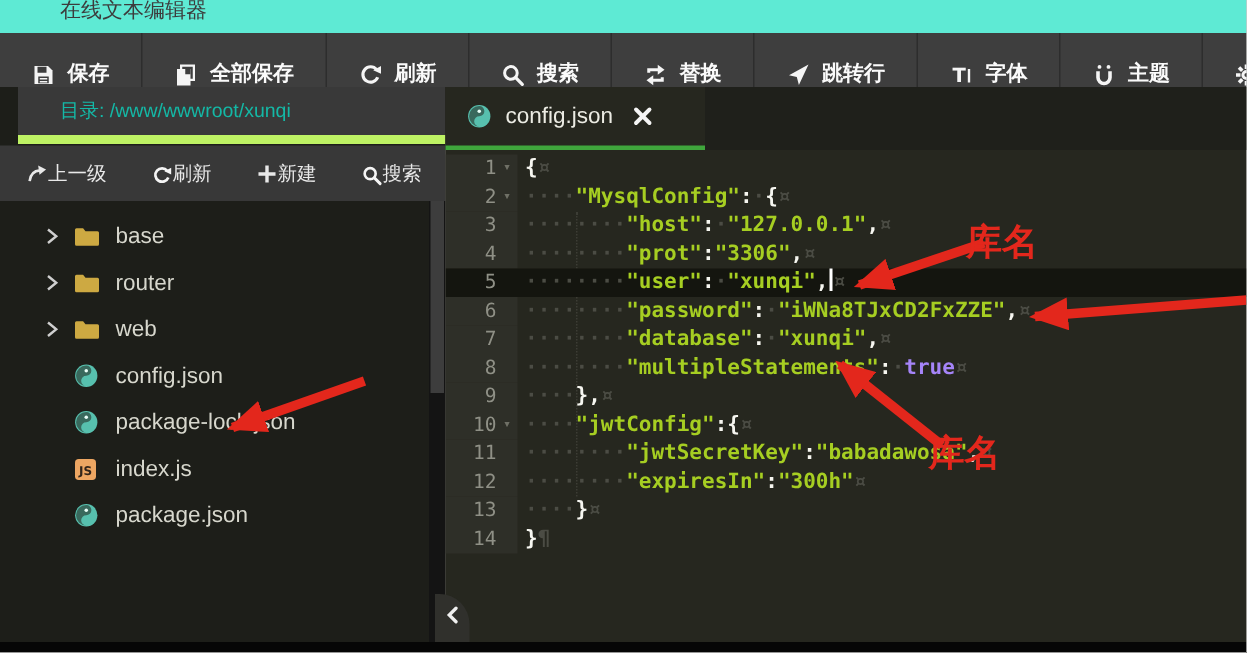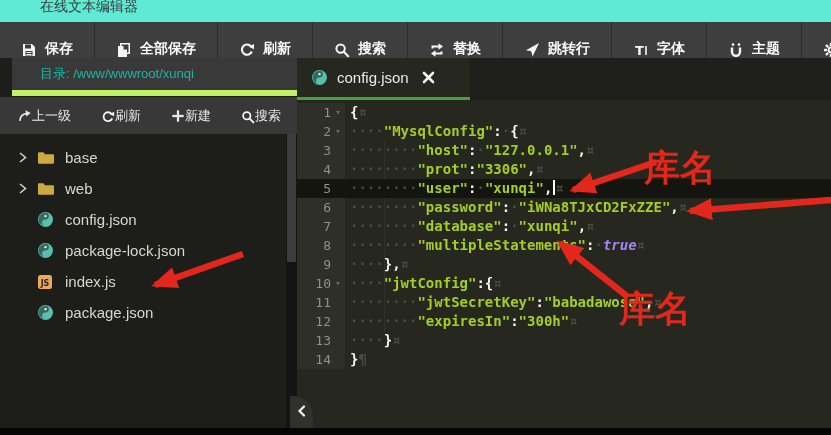--- a/index.html
+++ b/index.html
@@ -21,21 +21,21 @@
   #sidebar{position:absolute;left:0;top:58px;width:297px;bottom:7px;background:#1d1e19;}
   #dirbar{position:absolute;left:12px;top:0;width:100%;height:38px;background:#393939;
           border-bottom:6px solid #bef264;display:flex;align-items:center;
           color:#14b8a6;font-size:13px;padding-left:28px;box-sizing:border-box;}
   #actionbar{position:absolute;left:0;top:39px;width:100%;height:37px;background:#383838;
              display:flex;align-items:center;justify-content:space-between;
              padding:0 16px 0 18px;box-sizing:border-box;}
   .abtn{display:flex;align-items:center;gap:0;color:#e8e8e8;font-size:13px;cursor:pointer;white-space:nowrap;text-align:center;}
   .abtn .icn{display:inline-flex;width:14px;height:14px;}
   #tree{position:absolute;left:0;top:76px;right:11px;bottom:0;padding-top:8px;overflow:hidden;}
-  .trow{display:flex;align-items:center;height:31px;padding-left:17px;cursor:pointer;}
+  .trow{display:flex;align-items:center;height:31px;padding-left:29px;cursor:pointer;}
   .trow .chev{width:20px;display:inline-flex;align-items:center;}
   .trow .ficon{width:18px;height:16px;display:inline-flex;align-items:center;margin-right:10px;}
   .trow .flbl{color:#d7d7cd;font-size:15px;}
   #side-scrollbar{position:absolute;right:0;top:76px;width:11px;bottom:0;background:#141414;}
   #side-scrollbar .thumb{position:absolute;left:1px;right:1px;top:0;height:128px;background:#3d3d3d;}
 
   
   #editor-col{position:absolute;left:297px;right:0;top:58px;bottom:7px;background:#26271f;}
   #tabbar{position:absolute;left:0;top:0;right:0;height:42px;background:#1f201b;display:flex;}
   .tab{display:flex;align-items:center;gap:9px;width:173px;box-sizing:border-box;padding:0 10px 0 14px;
@@ -49,33 +49,33 @@
   .cline{display:flex;height:19px;position:relative;}
   .gut{flex:none;width:48px;background:#2e2f28;display:flex;align-items:center;}
   .gut .num{flex:1;text-align:right;color:#8f9086;font-size:13px;font-weight:normal;}
   .gut .fold{width:14px;text-align:center;color:#6f7066;font-size:9px;}
   .code{white-space:pre;padding-left:5px;}
   .cline.active{background:#14150f;}
   .cline.active .gut{background:transparent;}
   .t-w,.t-e{color:#4b4c44;}
   .t-g{color:var(--syntax_green);}
   .t-p{color:#f6f6f0;}
-  .t-b{color:var(--syntax_purple);font-style:italic;}
+  .t-b{color:var(--syntax_purple);}
   .cursor{display:inline-block;width:2px;height:15px;background:#ffffff;vertical-align:-2px;margin-left:1px;}
   #indent-guide{position:absolute;left:87px;top:41px;height:190px;border-left:1px dotted #3c3d35;}
 
   #collapse-handle{position:absolute;left:290px;top:396px;width:23px;height:32px;background:#30302c;
                    border-radius:0 20px 0 0;display:flex;align-items:center;justify-content:center;
                    cursor:pointer;z-index:5;}
   #bottombar{position:absolute;left:0;right:0;bottom:0;height:7px;background:#060606;}
 
   
   #annot{position:absolute;inset:0;pointer-events:none;z-index:50;}
   #annot svg{position:absolute;inset:0;}
-  .rlabel{position:absolute;color:var(--annotation_red);font-size:36px;font-weight:bold;line-height:1;
+  .rlabel{position:absolute;color:var(--annotation_red);font-size:24px;font-weight:bold;line-height:1;
           font-family:"Liberation Sans","DejaVu Sans",sans-serif;}
 </style>
 </head>
 <body>
 
 <div id="app">
 
   <div id="titlebar">
     <span>在线文本编辑器</span>
   </div>
@@ -228,20 +228,33 @@
             <svg width="11" height="13" viewBox="0 0 11 13">
               <polyline points="3,2 8.5,6.5 3,11" fill="none" stroke="#cfcfcf" stroke-width="1.6"></polyline>
             </svg>
           </span>
           <span class="ficon">
             <svg width="18" height="15" viewBox="0 0 18 15">
               <path d="M1 3.2a1 1 0 0 1 1-1h4.4l1.6 2h8a1 1 0 0 1 1 1v7.6a1 1 0 0 1-1 1H2a1 1 0 0 1-1-1z" fill="#cda942"></path>
             </svg>
           </span>
           <span class="flbl">base</span>
+        </div>
+        <div class="trow">
+          <span class="chev">
+            <svg width="11" height="13" viewBox="0 0 11 13">
+              <polyline points="3,2 8.5,6.5 3,11" fill="none" stroke="#cfcfcf" stroke-width="1.6"></polyline>
+            </svg>
+          </span>
+          <span class="ficon">
+            <svg width="18" height="15" viewBox="0 0 18 15">
+              <path d="M1 3.2a1 1 0 0 1 1-1h4.4l1.6 2h8a1 1 0 0 1 1 1v7.6a1 1 0 0 1-1 1H2a1 1 0 0 1-1-1z" fill="#cda942"></path>
+            </svg>
+          </span>
+          <span class="flbl">router</span>
         </div>
         <div class="trow">
           <span class="chev">
             <svg width="11" height="13" viewBox="0 0 11 13">
               <polyline points="3,2 8.5,6.5 3,11" fill="none" stroke="#cfcfcf" stroke-width="1.6"></polyline>
             </svg>
           </span>
           <span class="ficon">
             <svg width="18" height="15" viewBox="0 0 18 15">
               <path d="M1 3.2a1 1 0 0 1 1-1h4.4l1.6 2h8a1 1 0 0 1 1 1v7.6a1 1 0 0 1-1 1H2a1 1 0 0 1-1-1z" fill="#cda942"></path>

